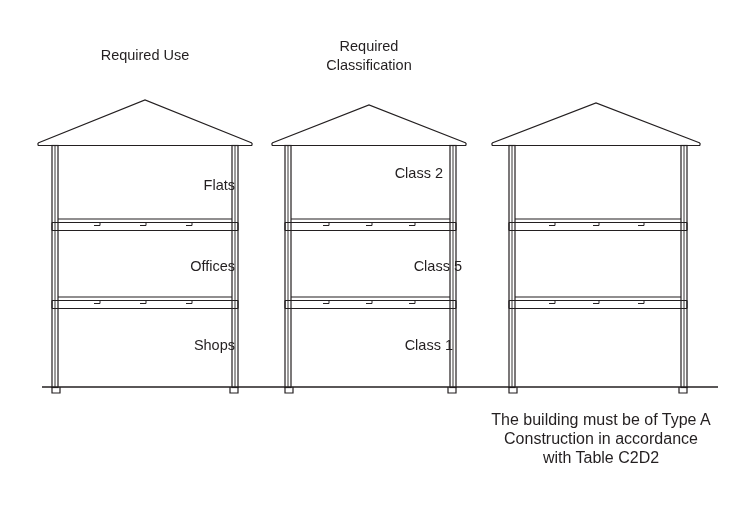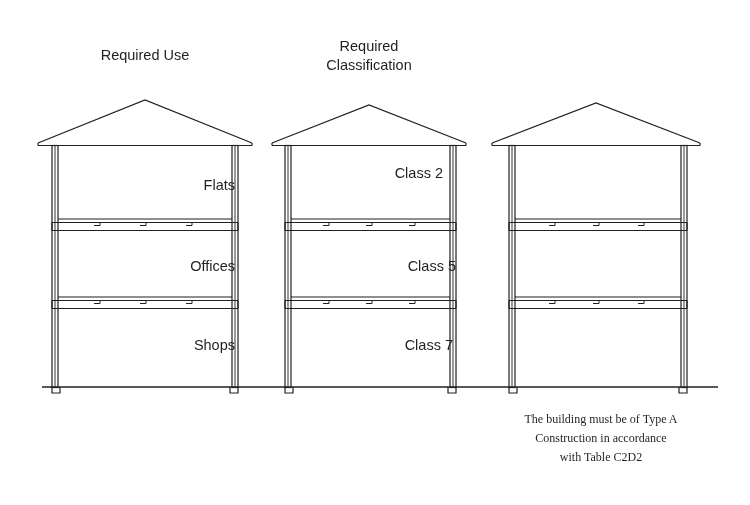--- a/index.html
+++ b/index.html
@@ -38,25 +38,24 @@
   .floor-label {
     position: absolute;
     text-align: right;
     font-size: 14.5px;
     line-height: 19px;
     color: #231f20;
   }
   .footnote {
     position: absolute;
     text-align: center;
-    font-size: 12px;
+    font-size: 16px;
     line-height: 19px;
     color: #231f20;
     white-space: pre-line;
-    font-family: Liberation Serif, serif;
   }
 </style>
 </head>
 <body>
 
 <div id="stage">
 
   <svg id="diagram-svg" viewBox="0 0 750 505" xmlns="http://www.w3.org/2000/svg">
 
     <g>
@@ -207,23 +206,23 @@
 
 
   <div class="floor-label" style="left:55px; top:176px; width:180px;">Flats</div>
 
   <div class="floor-label" style="left:55px; top:336px; width:180px;">Shops</div>
 
   <div class="floor-label" style="left:55px; top:257px; width:180px;">Offices</div>
 
   <div class="floor-label" style="left:288px; top:164px; width:155px;">Class 2</div>
 
-  <div class="floor-label" style="left:288px; top:257px; width:168px;">Class 5</div>
-
-  <div class="floor-label" style="left:288px; top:336px; width:165px;">Class 7</div>
+  <div class="floor-label" style="left:294px; top:257px; width:168px;">Class 5</div>
+
+  <div class="floor-label" style="left:288px; top:336px; width:165px;">Class 1</div>
 
   <div class="floor-label" style="left:512px; top:176px; width:172px;"></div>
 
   <div class="floor-label" style="left:512px; top:257px; width:172px;"></div>
 
   <div class="floor-label" style="left:512px; top:336px; width:172px;"></div>
 
   <div class="footnote" style="left:466px; top:410px; width:270px;">The building must be of Type A
 Construction in accordance
 with Table C2D2</div>

